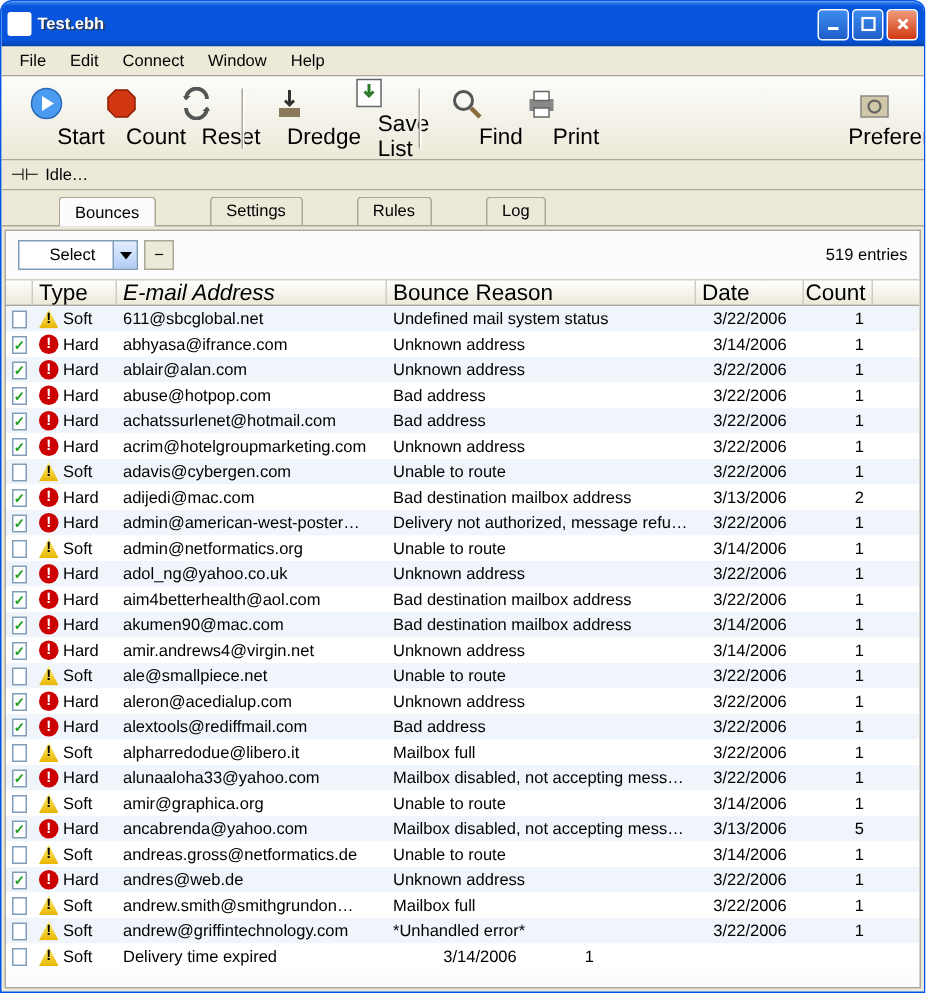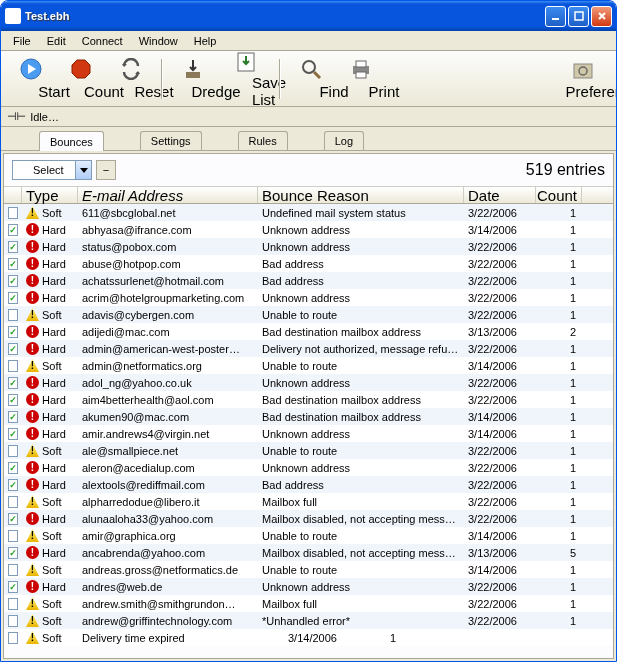--- a/index.html
+++ b/index.html
@@ -25,41 +25,41 @@
 .status-icon { margin-right: 4px; }
 .tabbar { height: 24px; background: #ece9d8; display: flex; align-items: flex-end; padding: 0 4px; border-bottom: 1px solid #aca899; }
 .tab { padding: 3px 10px; border: 1px solid #aca899; border-bottom: none; background: #ece9d8; margin-right: 2px; border-radius: 3px 3px 0 0; cursor: default; margin-left: 34px; }
 .tab.active { background: #fcfcfe; position: relative; top: 1px; padding-top: 4px; }
 .content { flex: 1; background: #fcfcfe; display: flex; flex-direction: column; overflow: hidden; border: 1px solid #aca899; margin: 2px; }
 .topbar { height: 32px; display: flex; align-items: center; padding: 4px 8px; }
 .select-combo { display: flex; align-items: center; }
 .select-box { width: 64px; height: 20px; border: 1px solid #7f9db9; background: #fff; display: flex; align-items: center; padding: 0 20px; }
 .combo-btn { width: 16px; height: 20px; background: linear-gradient(to bottom, #e2eefe, #b0cdf7); border: 1px solid #7f9db9; border-left: none; display: flex; align-items: center; justify-content: center; }
 .minus-btn { width: 20px; height: 20px; margin-left: 4px; border: 1px solid #aca899; background: #ece9d8; display: flex; align-items: center; justify-content: center; }
-.entry-count { font-size: 16px; }
+.entry-count { font-size: 11px; }
 .table-wrap { flex: 1; overflow: hidden; display: flex; flex-direction: column; }
 .thead { display: flex; background: linear-gradient(to bottom, #fff, #ece9d8); border-top: 1px solid #cecec3; border-bottom: 1px solid #aca899; height: 18px; }
 .th { padding: 2px 4px; border-right: 1px solid #cecec3; display: flex; align-items: center; font-size: 15px; text-align: center; }
 .th.col-check { width: 18px; }
 .th.col-type { width: 56px; }
 .th.col-email { width: 180px; font-style: italic; }
 .th.col-reason { width: 206px; }
 .th.col-date { width: 72px; }
 .th.col-count { width: 46px; justify-content: flex-end; }
 .th.col-scroll { width: 17px; border-right: none; }
 .tbody { flex: 1; overflow-y: scroll; overflow-x: hidden; }
 .row { display: flex; height: 17px; align-items: center; font-size: 11px; }
 .row.even { background: #f0f4fb; }
 .row.odd { background: #fff; }
 .cell { padding: 1px 4px; overflow: hidden; white-space: nowrap; text-overflow: ellipsis; }
 .cell.col-check { width: 18px; display: flex; align-items: center; justify-content: center; }
 .cell.col-type { width: 56px; display: flex; align-items: center; gap: 3px; }
 .cell.col-email { width: 180px; }
 .cell.col-reason { width: 206px; }
-.cell.col-date { width: 72px; }
+.cell.col-date { width: 72px; text-align: center; }
 .cell.col-count { width: 44px; text-align: right; }
 .cb { width: 12px; height: 12px; border: 1px solid #7f9db9; background: #fff; display: flex; align-items: center; justify-content: center; font-size: 9px; color: #21a121; font-weight: bold; }
 .ico { width: 13px; height: 13px; display: flex; align-items: center; justify-content: center; font-size: 10px; font-weight: bold; color: #fff; }
 .ico.hard { background: #c00; border-radius: 50%; }
 .ico.soft { background: linear-gradient(to bottom, #fff27a, #e8b400); clip-path: polygon(50% 0, 100% 100%, 0 100%); color: #000; }
 ::-webkit-scrollbar { width: 17px; }
 ::-webkit-scrollbar-track { background: #f0eee1; }
 ::-webkit-scrollbar-thumb { background: linear-gradient(to right, #e2eefe, #b0cdf7); border: 1px solid #7f9db9; border-radius: 2px; }
 ::-webkit-scrollbar-button { height: 17px; background: linear-gradient(to bottom, #e2eefe, #b0cdf7); border: 1px solid #7f9db9; }
 svg { display: block; }
@@ -243,21 +243,21 @@
             <div class="cell col-count">1</div>
           </div>
           <div class="row even">
             <div class="cell col-check">
               <div class="cb">✓</div>
             </div>
             <div class="cell col-type">
               <div class="ico hard">!</div>
               <span>Hard</span>
             </div>
-            <div class="cell col-email">status@pobox.com</div>
+            <div class="cell col-email">ablair@alan.com</div>
             <div class="cell col-reason">Unknown address</div>
             <div class="cell col-date">3/22/2006</div>
             <div class="cell col-count">1</div>
           </div>
           <div class="row odd">
             <div class="cell col-check">
               <div class="cb">✓</div>
             </div>
             <div class="cell col-type">
               <div class="ico hard">!</div>

